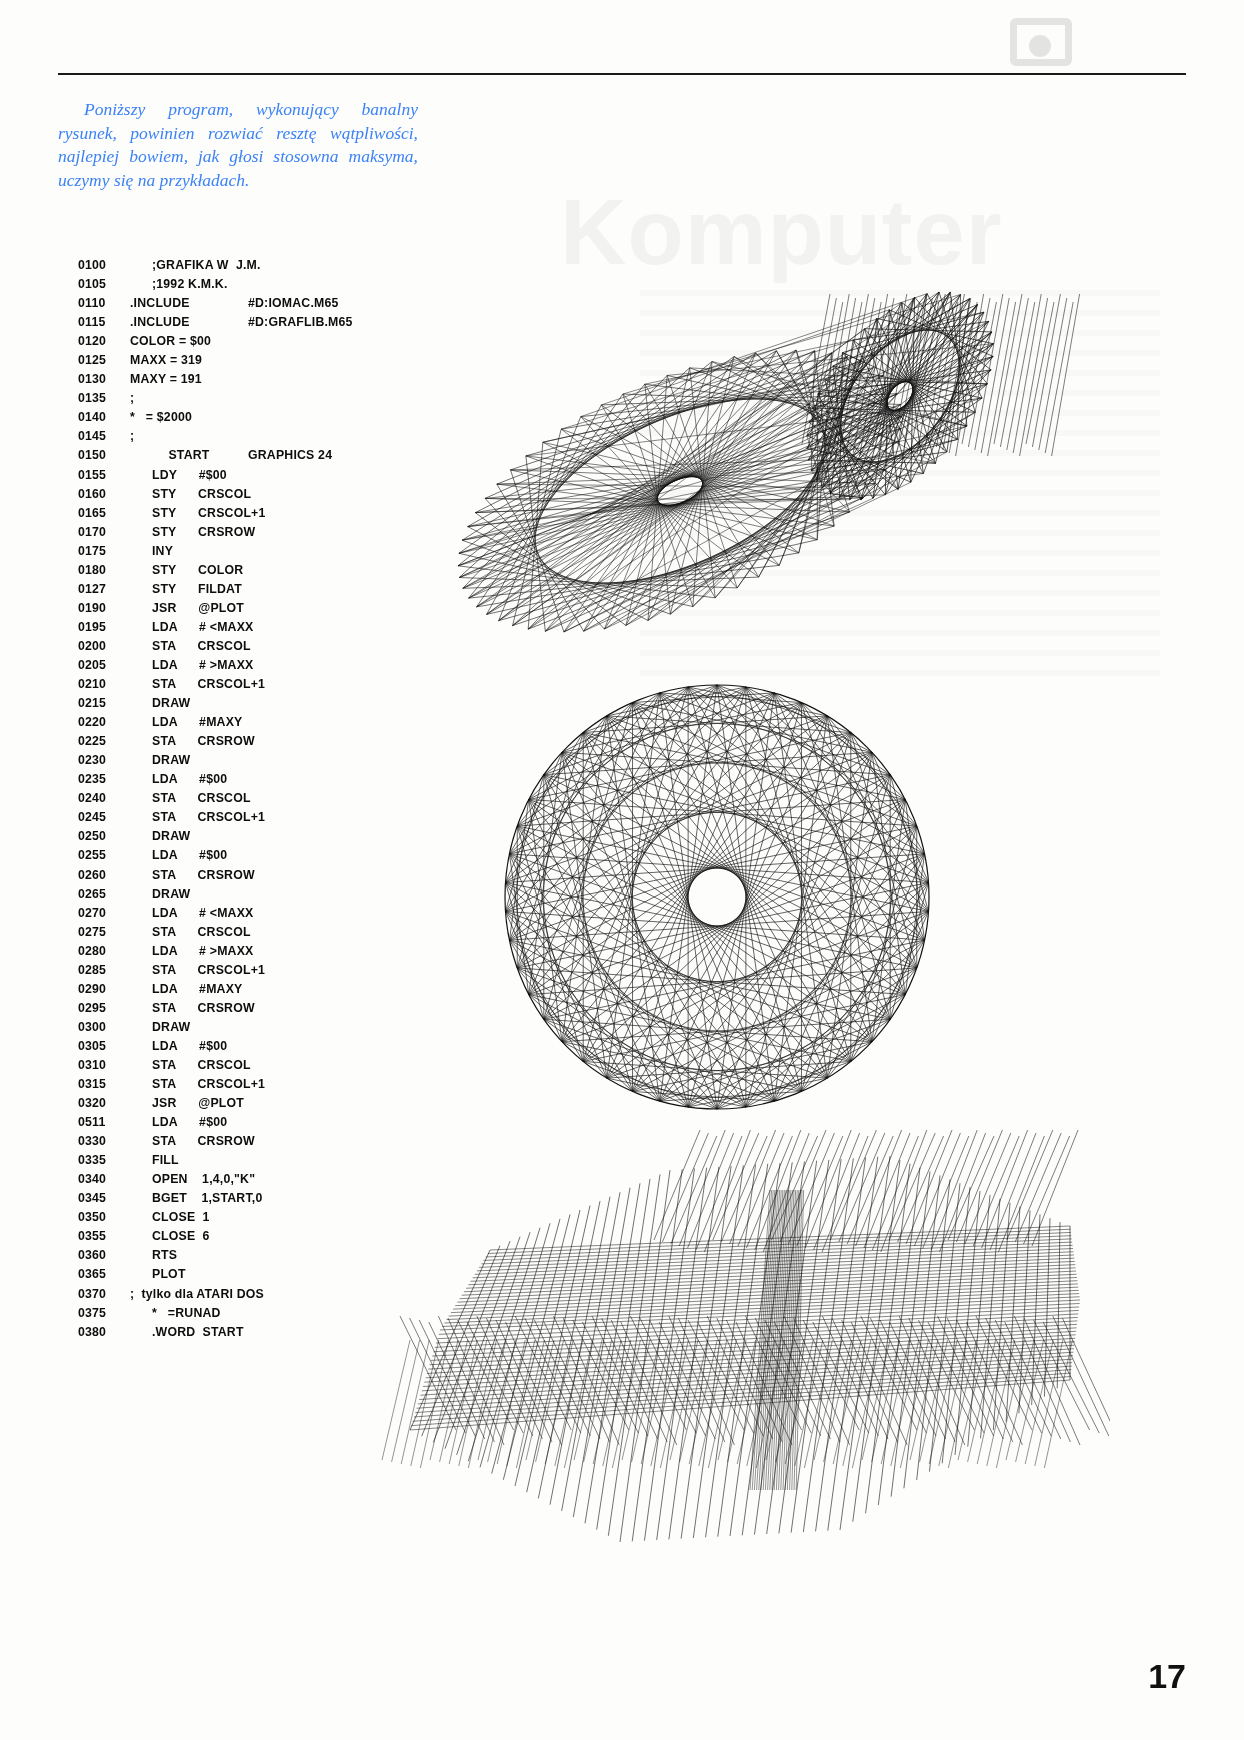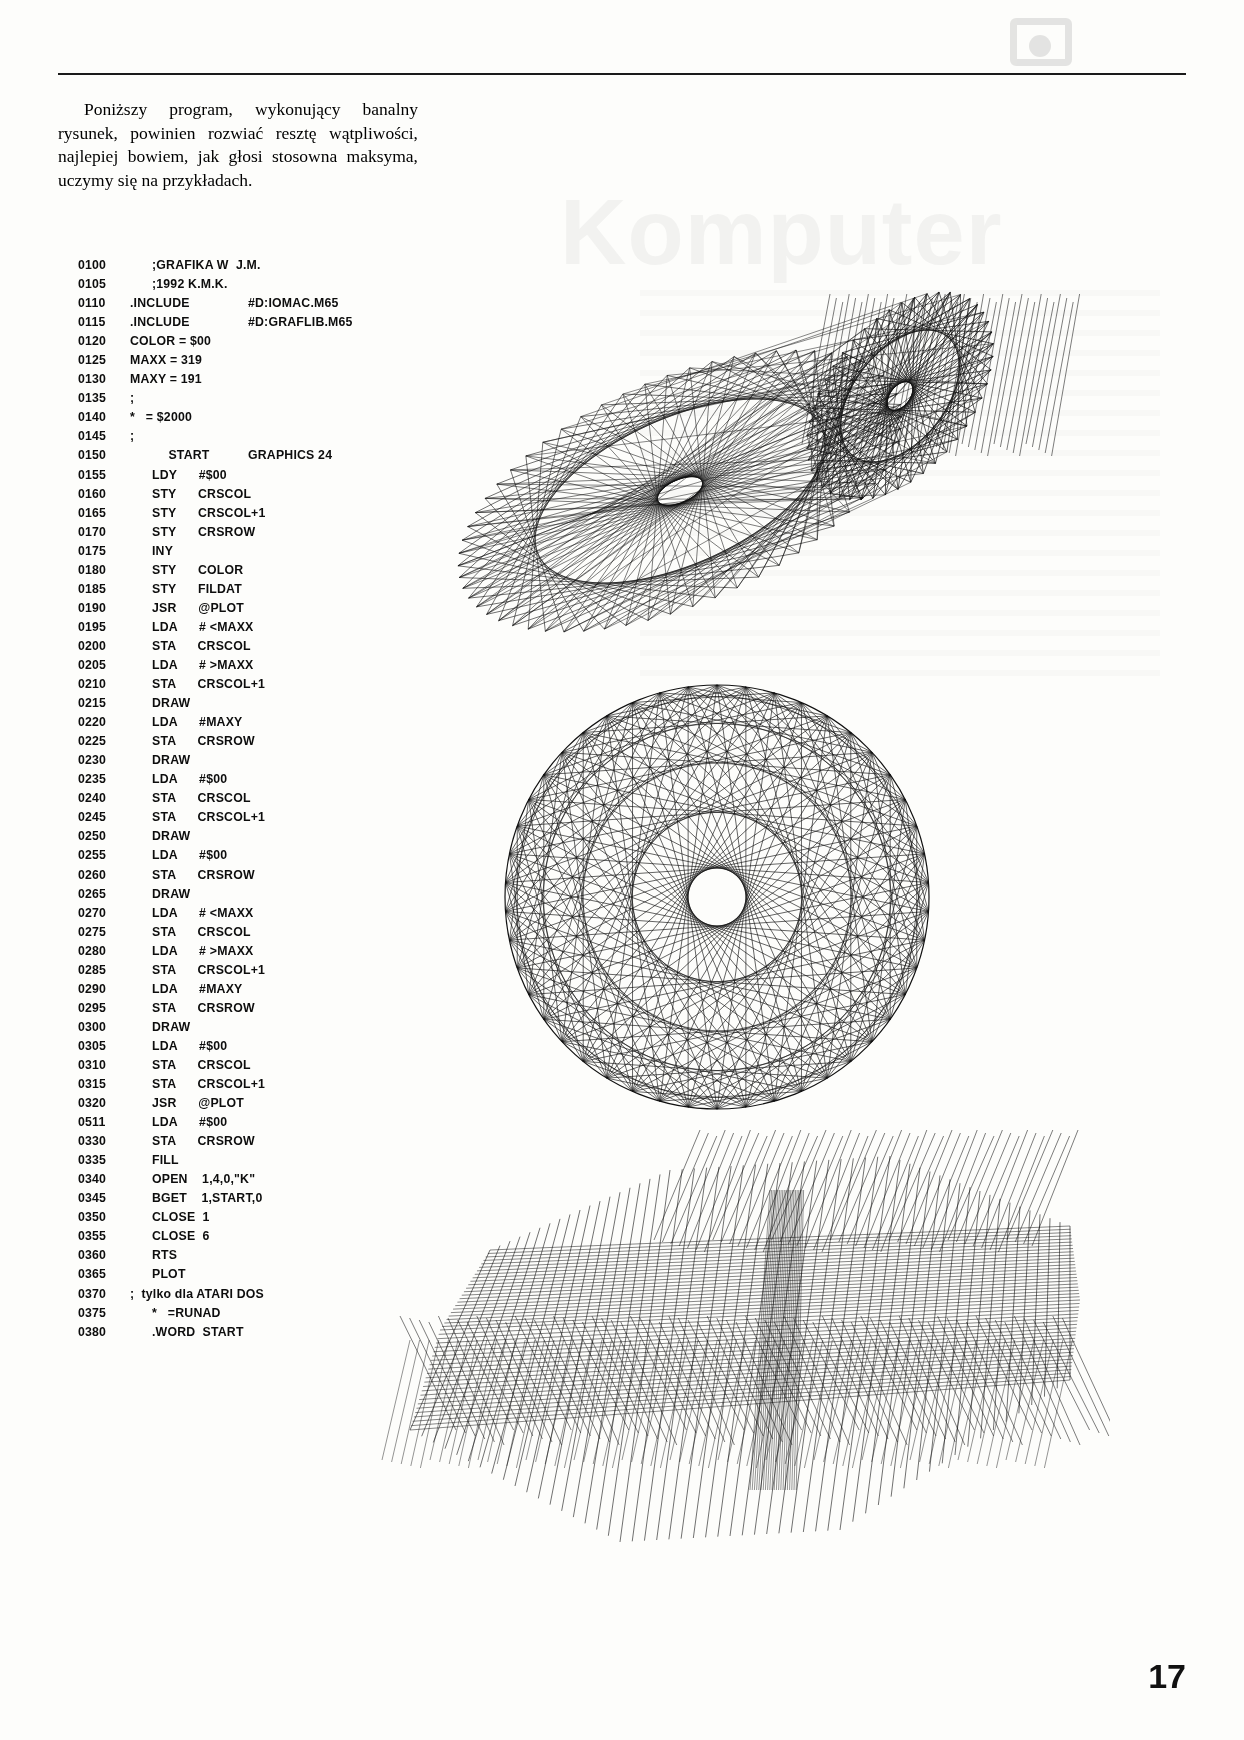--- a/index.html
+++ b/index.html
@@ -74,22 +74,23 @@
     left: 58px; top: 98px;
     width: 1128px;
     display: flex;
     gap: 24px;
   }
   .intro .col {
     width: 360px;
     font-size: 17.5px;
     line-height: 23.5px;
     text-align: justify;
-    color: #000000;
+    color: #3b82f6;
     hyphens: manual;
+    font-style: italic;
   }
   .intro .col p { margin: 0; }
   .intro .col.c1 p { text-indent: 26px; }
   .intro .col.c2 p { text-indent: 26px; }
   .sc { font-variant: normal; font-weight: bold; }
   .arrow { font-size: 14px; }
 
   
   .listing {
     position: absolute;
@@ -177,21 +178,21 @@
       <div class="lrow"><span class="lnum">0135</span><span class="lmne" style="flex: 0 0 118px; width: 118px;">;</span><span class="lop"></span></div>
       <div class="lrow"><span class="lnum">0140</span><span class="lmne" style="flex: 0 0 118px; width: 118px;">*   = $2000</span><span class="lop"></span></div>
       <div class="lrow"><span class="lnum">0145</span><span class="lmne" style="flex: 0 0 118px; width: 118px;">;</span><span class="lop"></span></div>
       <div class="lrow"><span class="lnum">0150</span><span class="lmne" style="flex: 0 0 118px; width: 118px; text-align: center;">START</span><span class="lop">GRAPHICS 24</span></div>
       <div class="lrow"><span class="lnum">0155</span><span class="lmne" style="flex: 0 0 22px; width: 22px;"></span><span class="lop">LDY      #$00</span></div>
       <div class="lrow"><span class="lnum">0160</span><span class="lmne" style="flex: 0 0 22px; width: 22px;"></span><span class="lop">STY      CRSCOL</span></div>
       <div class="lrow"><span class="lnum">0165</span><span class="lmne" style="flex: 0 0 22px; width: 22px;"></span><span class="lop">STY      CRSCOL+1</span></div>
       <div class="lrow"><span class="lnum">0170</span><span class="lmne" style="flex: 0 0 22px; width: 22px;"></span><span class="lop">STY      CRSROW</span></div>
       <div class="lrow"><span class="lnum">0175</span><span class="lmne" style="flex: 0 0 22px; width: 22px;"></span><span class="lop">INY</span></div>
       <div class="lrow"><span class="lnum">0180</span><span class="lmne" style="flex: 0 0 22px; width: 22px;"></span><span class="lop">STY      COLOR</span></div>
-      <div class="lrow"><span class="lnum">0185</span><span class="lmne" style="flex: 0 0 22px; width: 22px;"></span><span class="lop">STY      FILDAT</span></div>
+      <div class="lrow"><span class="lnum">0127</span><span class="lmne" style="flex: 0 0 22px; width: 22px;"></span><span class="lop">STY      FILDAT</span></div>
       <div class="lrow"><span class="lnum">0190</span><span class="lmne" style="flex: 0 0 22px; width: 22px;"></span><span class="lop">JSR      @PLOT</span></div>
       <div class="lrow"><span class="lnum">0195</span><span class="lmne" style="flex: 0 0 22px; width: 22px;"></span><span class="lop">LDA      # &lt;MAXX</span></div>
       <div class="lrow"><span class="lnum">0200</span><span class="lmne" style="flex: 0 0 22px; width: 22px;"></span><span class="lop">STA      CRSCOL</span></div>
       <div class="lrow"><span class="lnum">0205</span><span class="lmne" style="flex: 0 0 22px; width: 22px;"></span><span class="lop">LDA      # &gt;MAXX</span></div>
       <div class="lrow"><span class="lnum">0210</span><span class="lmne" style="flex: 0 0 22px; width: 22px;"></span><span class="lop">STA      CRSCOL+1</span></div>
       <div class="lrow"><span class="lnum">0215</span><span class="lmne" style="flex: 0 0 22px; width: 22px;"></span><span class="lop">DRAW</span></div>
       <div class="lrow"><span class="lnum">0220</span><span class="lmne" style="flex: 0 0 22px; width: 22px;"></span><span class="lop">LDA      #MAXY</span></div>
       <div class="lrow"><span class="lnum">0225</span><span class="lmne" style="flex: 0 0 22px; width: 22px;"></span><span class="lop">STA      CRSROW</span></div>
       <div class="lrow"><span class="lnum">0230</span><span class="lmne" style="flex: 0 0 22px; width: 22px;"></span><span class="lop">DRAW</span></div>
       <div class="lrow"><span class="lnum">0235</span><span class="lmne" style="flex: 0 0 22px; width: 22px;"></span><span class="lop">LDA      #$00</span></div>

